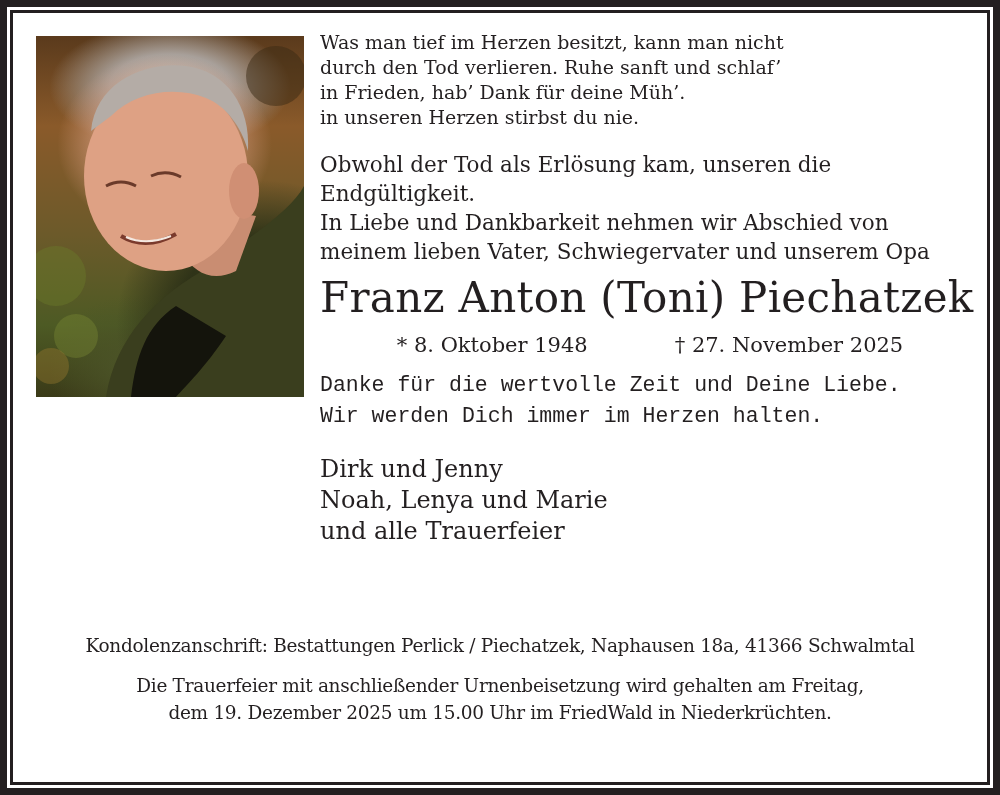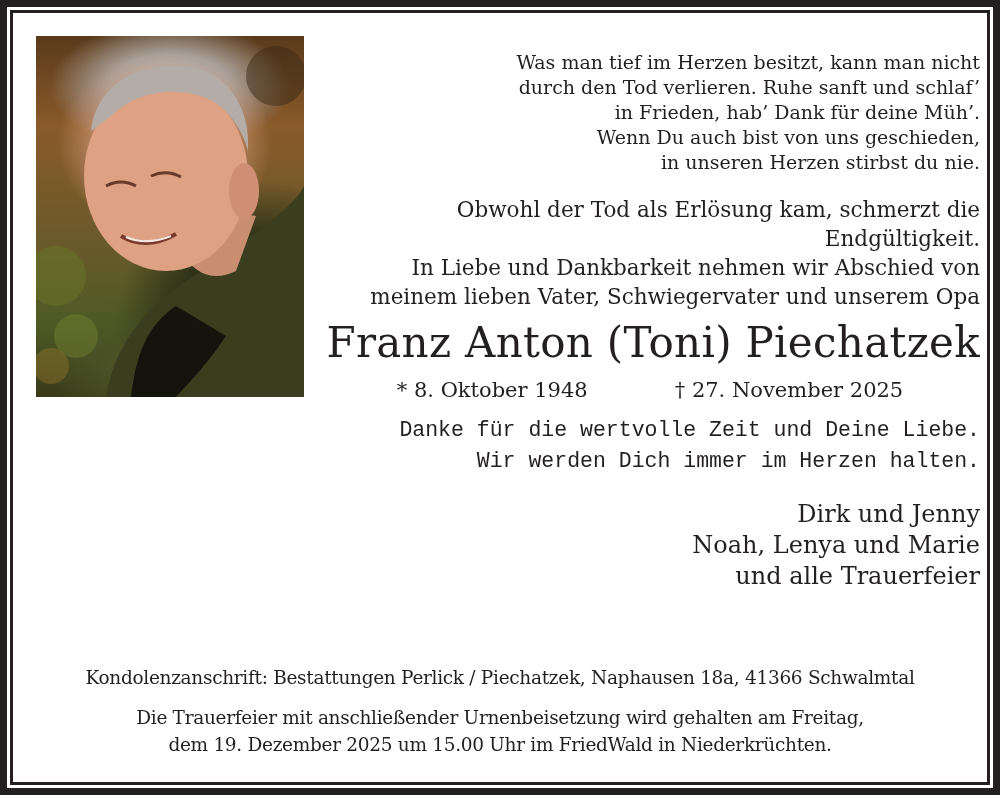--- a/index.html
+++ b/index.html
@@ -39,22 +39,21 @@
         radial-gradient(ellipse 45% 18% at 50% 14%, #c9c4c0 0%, #a8a09a 50%, rgba(0,0,0,0) 100%),
         radial-gradient(ellipse 55% 40% at 85% 80%, #3f4420 0%, #2f3318 60%, rgba(0,0,0,0) 100%),
         radial-gradient(ellipse 30% 20% at 35% 92%, #4c5428 0%, rgba(0,0,0,0) 100%),
         linear-gradient(180deg, #5a3a1c 0%, #8a5a2a 25%, #6c5a2a 55%, #4d5a24 80%, #3a3a18 100%);
     }
     .photo svg { display: block; }
     .content {
       position: absolute;
       left: 320px; top: 30px;
       width: 660px;
-      text-align: right;
-      margin-top: 20px;
+      text-align: left;
     }
     .poem {
       font-size: 19px;
       line-height: 25px;
       margin: 0;
     }
     .poem div { white-space: nowrap; }
     .intro {
       margin-top: 20px;
       font-size: 21.5px;
@@ -84,21 +83,21 @@
     }
     .thanks div { white-space: nowrap; font-family: Liberation Mono, monospace; }
     .family {
       margin-top: 22px;
       font-size: 24px;
       line-height: 31px;
     }
     .family div { white-space: nowrap; }
     .footer {
       position: absolute;
-      left: 20px; top: 664px;
+      left: 20px; top: 632px;
       width: 960px;
       text-align: center;
     }
     .address {
       font-size: 18.5px;
       line-height: 28px;
       white-space: nowrap;
       letter-spacing: -0.3px;
     }
     .ceremony {
@@ -140,26 +139,25 @@
     <path d="M85 200 Q110 215 140 198" stroke="#7a3a2c" stroke-width="4" fill="none"></path>
     <path d="M90 201 Q110 210 135 200" stroke="#f4e8e0" stroke-width="2" fill="none"></path>
   </svg>
 </div>
 
 <div class="content">
   <div class="poem">
     <div>Was man tief im Herzen besitzt, kann man nicht</div>
     <div>durch den Tod verlieren. Ruhe sanft und schlaf’</div>
     <div>in Frieden, hab’ Dank für deine Müh’.</div>
-    <div>Wenn Du auch bist von uns geschieden,</div>
     <div>in unseren Herzen stirbst du nie.</div>
   </div>
 
   <div class="intro">
-    <div>Obwohl der Tod als Erlösung kam, schmerzt die</div>
+    <div>Obwohl der Tod als Erlösung kam, unseren die</div>
     <div>Endgültigkeit.</div>
     <div>In Liebe und Dankbarkeit nehmen wir Abschied von</div>
     <div>meinem lieben Vater, Schwiegervater und unserem Opa</div>
   </div>
 
   <div class="name">Franz Anton (Toni) Piechatzek</div>
 
   <div class="dates">
     <span>* 8. Oktober 1948</span>
     <span>† 27. November 2025</span>

